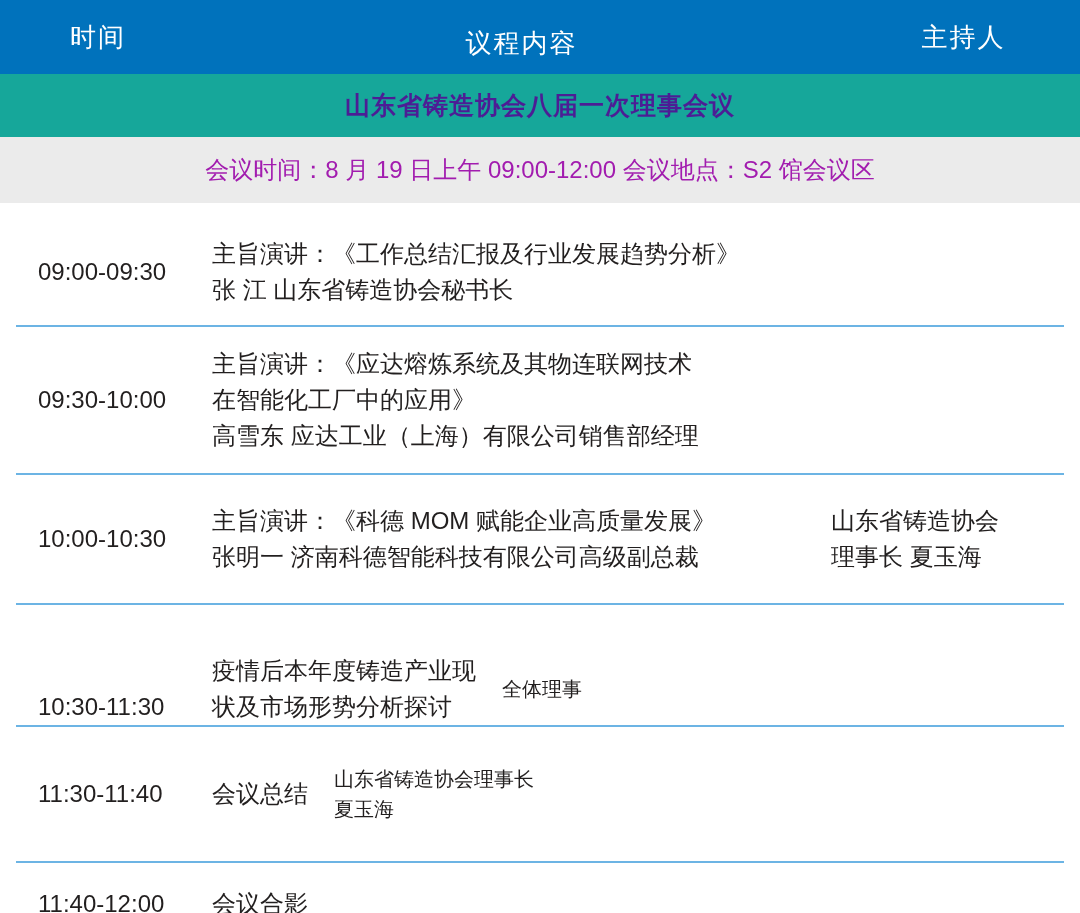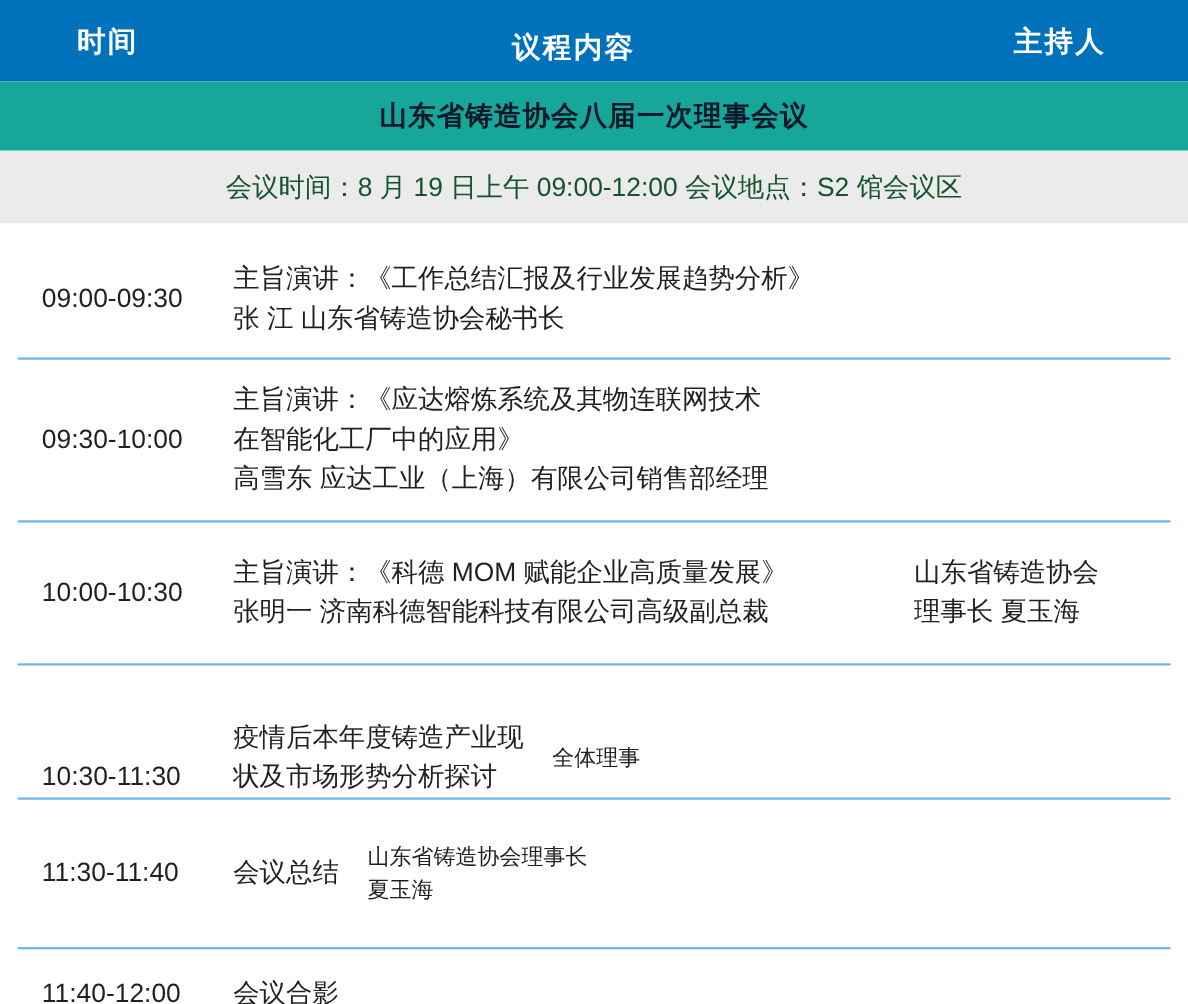--- a/index.html
+++ b/index.html
@@ -18,21 +18,21 @@
     width: 1080px;
     box-sizing: border-box;
   }
   
   .head-row {
     display: flex;
     background: #0072bc;
     color: #ffffff;
     height: 74px;
     align-items: center;
-    font-weight: bold;
+    font-weight: normal;
     font-size: 26px;
     letter-spacing: 2px;
   }
   .col-time {
     width: 196px;
     flex: 0 0 196px;
     text-align: center;
     box-sizing: border-box;
   }
   .col-content {
@@ -43,33 +43,33 @@
   }
   .col-host {
     width: 233px;
     flex: 0 0 233px;
     text-align: center;
     box-sizing: border-box;
   }
   
   .title-band {
     background: #16a79a;
-    color: #0f172a;
+    color: #4c1d95;
     height: 63px;
     display: flex;
     align-items: center;
     justify-content: center;
     font-size: 25px;
     font-weight: bold;
     letter-spacing: 1px;
   }
   
   .info-band {
     background: #ebebeb;
-    color: #14532d;
+    color: #a21caf;
     height: 66px;
     display: flex;
     align-items: center;
     justify-content: center;
     font-size: 24px;
   }
   
   .rows {
     padding: 16px;
   }

